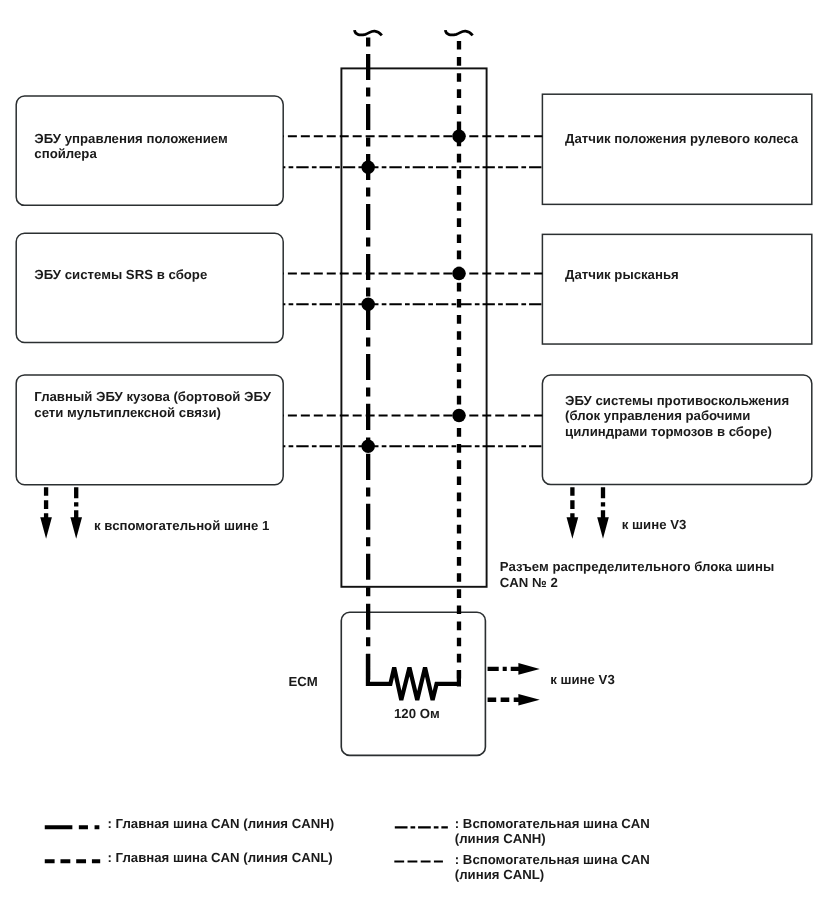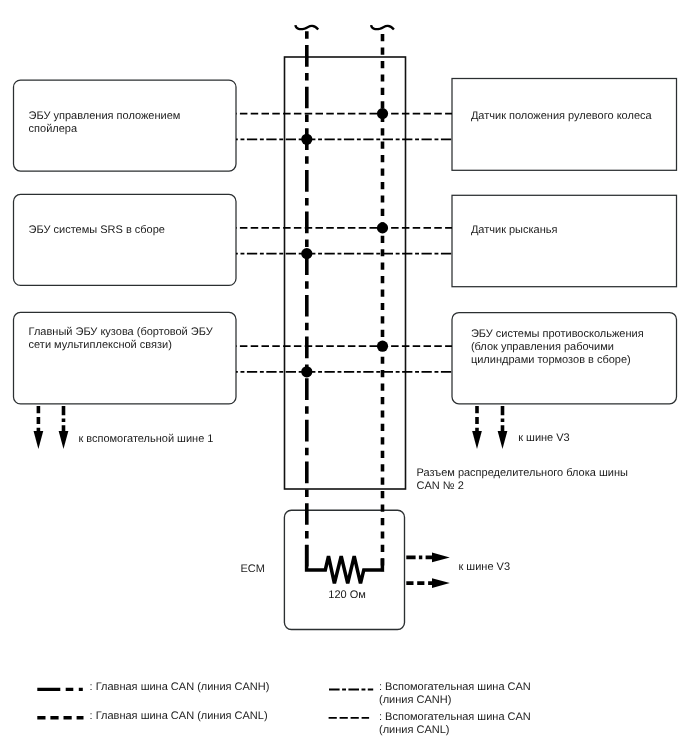--- a/index.html
+++ b/index.html
@@ -1,20 +1,20 @@
 <!DOCTYPE html>
 <html><head>
 <meta charset="utf-8">
 <title>CAN bus diagram</title>
 <style>
   html,body{margin:0;padding:0;background:#ffffff;}
   body{width:688px;height:755px;overflow:hidden;
        font-family:"Liberation Sans",sans-serif;color:#000;}
   #stage{position:relative;width:688px;height:755px;
-         will-change:transform;}
+         will-change:transform;font-weight:bold;}
   svg{position:absolute;left:0;top:0;}
   text{font-family:"Liberation Sans",sans-serif;fill:#1a1a1a;
        -webkit-font-smoothing:antialiased;text-rendering:geometricPrecision;}
 </style>
 </head>
 <body>
 
 <div id="stage">
   <svg id="svgroot" width="688" height="755" viewBox="0 0 688 755">
     <g id="g-boxes">

